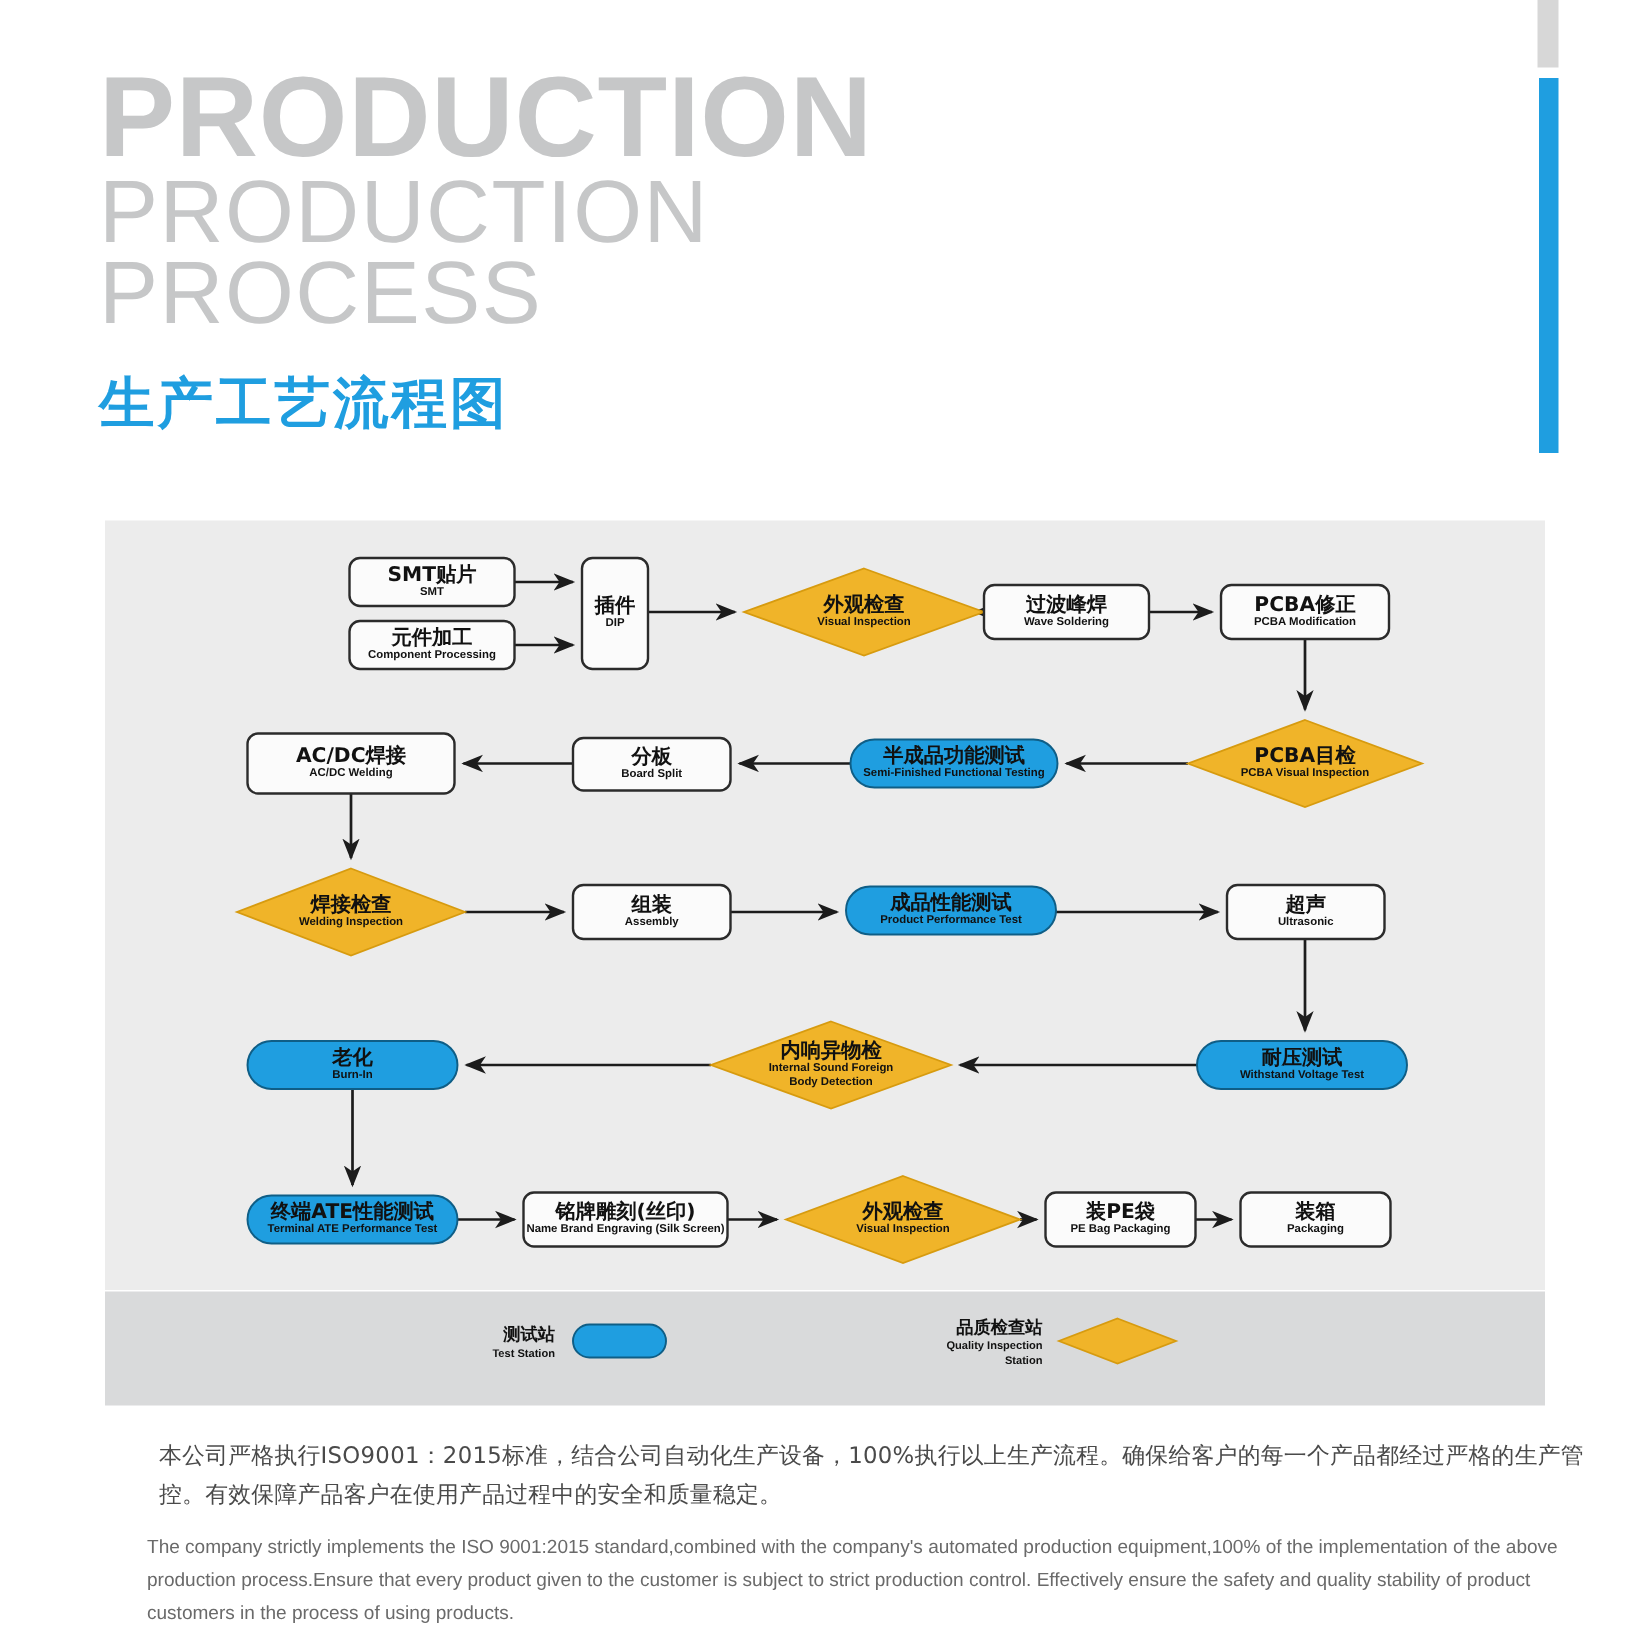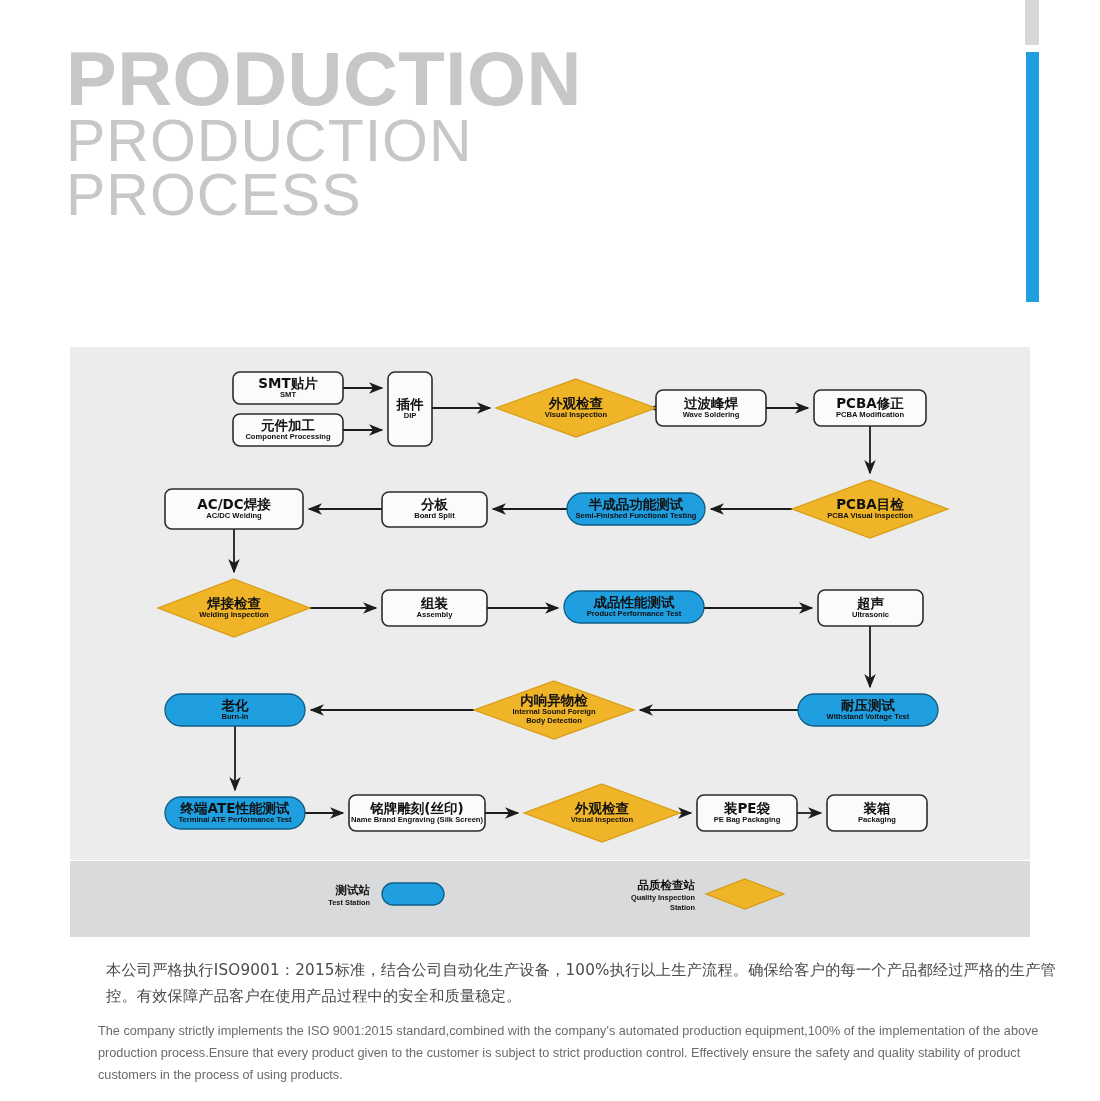--- a/index.html
+++ b/index.html
@@ -174,20 +174,21 @@
 </head>
 <body>
 
 <div id="deco-gray-bar"></div>
 <div id="deco-blue-bar"></div>
 
 <div id="header">
   <div class="title-line" id="title-production">PRODUCTION</div>
   <div class="title-line" id="title-technology">PRODUCTION</div>
   <div class="title-line" id="title-process">PROCESS</div>
+  <div id="title-cn">生产工艺流程图</div>
 </div>
 
 <div id="flow-panel"></div>
 <svg id="flow-svg" width="960" height="513" viewBox="0 0 960 513">
   <defs>
     <marker id="arrowhead" markerWidth="9" markerHeight="9" refX="7.2" refY="3.2" orient="auto" markerUnits="strokeWidth">
       <path d="M0,0 L8,3.2 L0,6.4 L2.2,3.2 Z" fill="#1c1c1c"></path>
     </marker>
   </defs>
 

